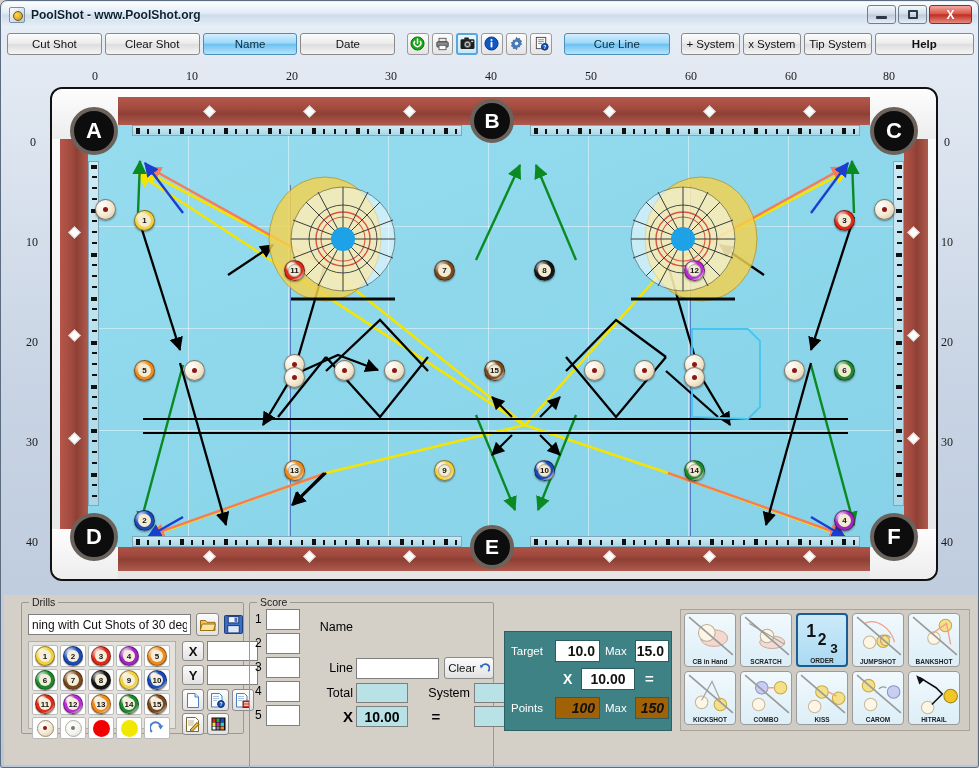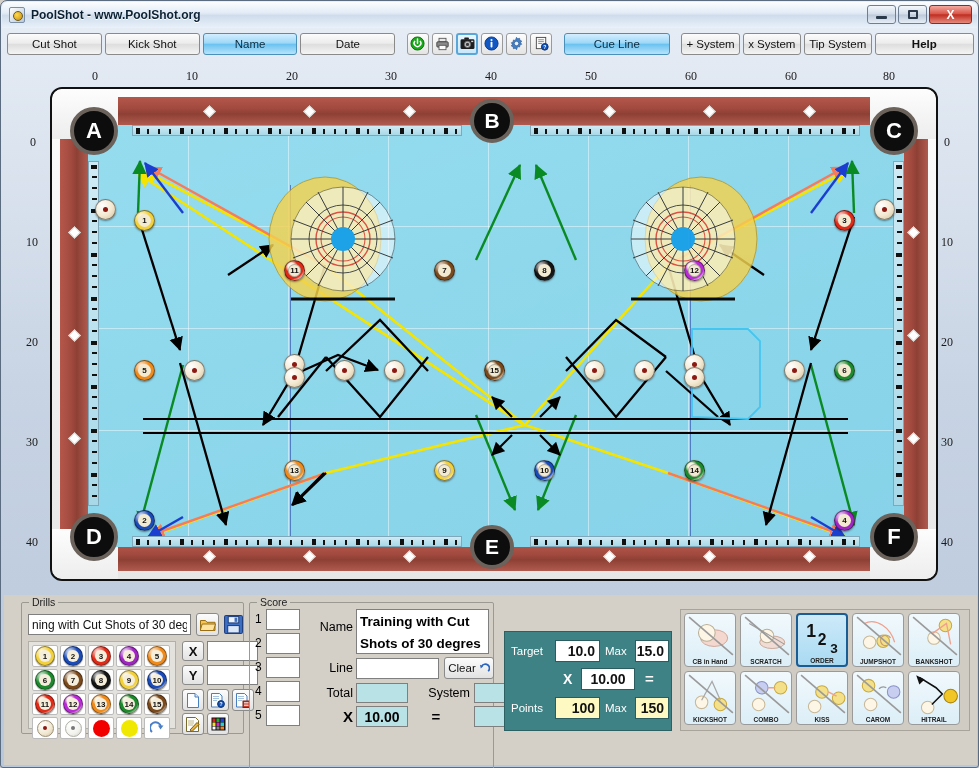--- a/index.html
+++ b/index.html
@@ -192,21 +192,21 @@
   }
   #skillbox {
     background:#3f8285; border:1px solid #2d6063;
   }
   .sk-lab { font-size:11.5px;color:#fff; }
   .sk-val {
     background:#fff;border:1px solid #2b5c5f; font-weight:bold; font-size:14px;
     color:#111; text-align:right; padding:0 4px;
     display:flex;align-items:center;justify-content:flex-end;
   }
-  .sk-val.cyan { background:#fef9c3; }
+  .sk-val.cyan { background:#a16207;font-style:italic; }
   .scorecell {
     background:#b8e2e6;border:1px solid #7f7f7f;
   }
   .icontile {
     width:52px;height:54px;border:1px solid #9a9a9a;border-radius:4px;
     background:linear-gradient(180deg,#f1f9fd,#dceef7);
     position:relative; overflow:hidden;
   }
   .icontile.sel { border:2px solid #1a5c94; background:linear-gradient(180deg,#cdeaf9,#a9daf2); }
   .icontile .cap {
@@ -230,21 +230,21 @@
           <span class="glyph-max"></span>
         </div>
       <div class="winbtn close">
           <span>X</span>
         </div>
     </div>
   </div>
 
   <div id="toolbar">
     <div class="tbtn wide-main">Cut Shot</div>
-    <div class="tbtn wide-main">Kick Shot</div>
+    <div class="tbtn wide-main">Clear Shot</div>
     <div class="tbtn wide-main active">Name</div>
     <div class="tbtn wide-main">Date</div>
     <div class="tb-sep"></div>
 
     <div class="icobtn">
       <svg width="15" height="15" viewBox="0 0 16 16">
         <circle cx="8" cy="8" r="7" fill="#1aa81a" stroke="#0c6b0c"></circle>
         <path d="M8 3.2 V7.6" stroke="#fff" stroke-width="1.6" fill="none" stroke-linecap="round"></path>
         <path d="M5.3 5.2 a3.6 3.6 0 1 0 5.4 0" stroke="#fff" stroke-width="1.5" fill="none"></path>
       </svg>
@@ -951,21 +951,20 @@
       <div style="position:absolute;left:5px;top:33px;font-size:12px;">2</div>
       <input class="txtin" style="position: absolute; left: 16px; top: 30px; width: 34px; height: 21px;" value="">
       <div style="position:absolute;left:5px;top:57px;font-size:12px;">3</div>
       <input class="txtin" style="position: absolute; left: 16px; top: 54px; width: 34px; height: 21px;" value="">
       <div style="position:absolute;left:5px;top:81px;font-size:12px;">4</div>
       <input class="txtin" style="position: absolute; left: 16px; top: 78px; width: 34px; height: 21px;" value="">
       <div style="position:absolute;left:5px;top:105px;font-size:12px;">5</div>
       <input class="txtin" style="position: absolute; left: 16px; top: 102px; width: 34px; height: 21px;" value="">
 
       <div style="position:absolute;left:58px;top:17px;width:45px;text-align:right;font-size:12.5px;">Name</div>
-      <div style="position:absolute;left:106px;top:6px;width:133px;height:45px;background:#fff;border:1px solid #7f7f7f;font-size:13.5px;font-weight:bold;line-height:22px;padding:1px 3px;overflow:hidden;">Training with Cut Shots of 30 degres</div>
 
       <div style="position:absolute;left:58px;top:58px;width:45px;text-align:right;font-size:12.5px;">Line</div>
       <input class="txtin" style="position: absolute; left: 106px; top: 55px; width: 83px; height: 21px;" value="">
       <div class="flatbtn" style="position:absolute;left:194px;top:54px;width:50px;height:22px;gap:3px;">
         <span>Clear</span>
         <svg width="11" height="11" viewBox="0 0 12 12">
           <path d="M10,9 A4.5,4.5 0 1 0 3,3.5" stroke="#2a63c0" stroke-width="1.8" fill="none"></path>
           <path d="M1,2 L4.5,3.6 L2,6 z" fill="#2a63c0"></path>
         </svg>
       </div>

